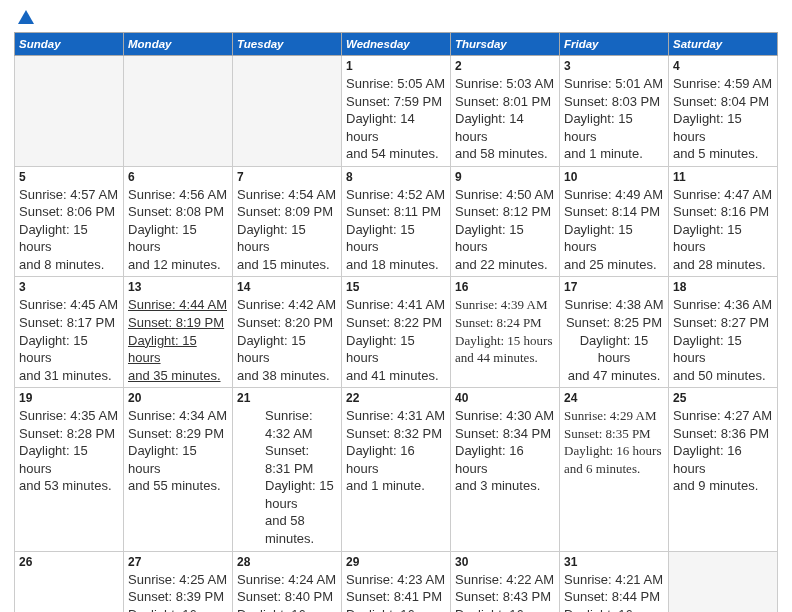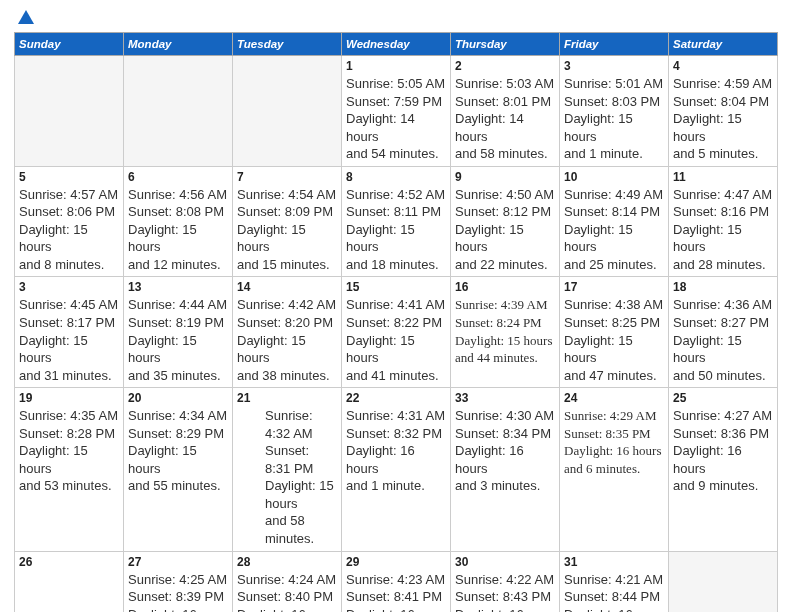--- a/index.html
+++ b/index.html
@@ -201,21 +201,21 @@
         <tr>
           <td>
             <div class="day-number">3</div>
             <div class="day-info" style="white-space: pre-line;">Sunrise: 4:45 AM
 Sunset: 8:17 PM
 Daylight: 15 hours
 and 31 minutes.</div>
           </td>
           <td>
             <div class="day-number">13</div>
-            <div class="day-info" style="white-space: pre-line;">Sunrise: 4:44 AM
+            <div class="day-info" style="white-space: pre-line; text-decoration: underline;">Sunrise: 4:44 AM
 Sunset: 8:19 PM
 Daylight: 15 hours
 and 35 minutes.</div>
           </td>
           <td>
             <div class="day-number">14</div>
             <div class="day-info" style="white-space: pre-line;">Sunrise: 4:42 AM
 Sunset: 8:20 PM
 Daylight: 15 hours
 and 38 minutes.</div>
@@ -229,21 +229,21 @@
           </td>
           <td>
             <div class="day-number">16</div>
             <div class="day-info" style="white-space: pre-line; font-family: Liberation Serif, serif;">Sunrise: 4:39 AM
 Sunset: 8:24 PM
 Daylight: 15 hours
 and 44 minutes.</div>
           </td>
           <td>
             <div class="day-number">17</div>
-            <div class="day-info" style="white-space: pre-line;">Sunrise: 4:38 AM
+            <div class="day-info" style="white-space: pre-line; text-align: center;">Sunrise: 4:38 AM
 Sunset: 8:25 PM
 Daylight: 15 hours
 and 47 minutes.</div>
           </td>
           <td>
             <div class="day-number">18</div>
             <div class="day-info" style="white-space: pre-line;">Sunrise: 4:36 AM
 Sunset: 8:27 PM
 Daylight: 15 hours
 and 50 minutes.</div>
@@ -272,21 +272,21 @@
 and 58 minutes.</div>
           </td>
           <td>
             <div class="day-number">22</div>
             <div class="day-info" style="white-space: pre-line;">Sunrise: 4:31 AM
 Sunset: 8:32 PM
 Daylight: 16 hours
 and 1 minute.</div>
           </td>
           <td>
-            <div class="day-number">33</div>
+            <div class="day-number">40</div>
             <div class="day-info" style="white-space: pre-line;">Sunrise: 4:30 AM
 Sunset: 8:34 PM
 Daylight: 16 hours
 and 3 minutes.</div>
           </td>
           <td>
             <div class="day-number">24</div>
             <div class="day-info" style="white-space: pre-line; font-family: Liberation Serif, serif;">Sunrise: 4:29 AM
 Sunset: 8:35 PM
 Daylight: 16 hours

